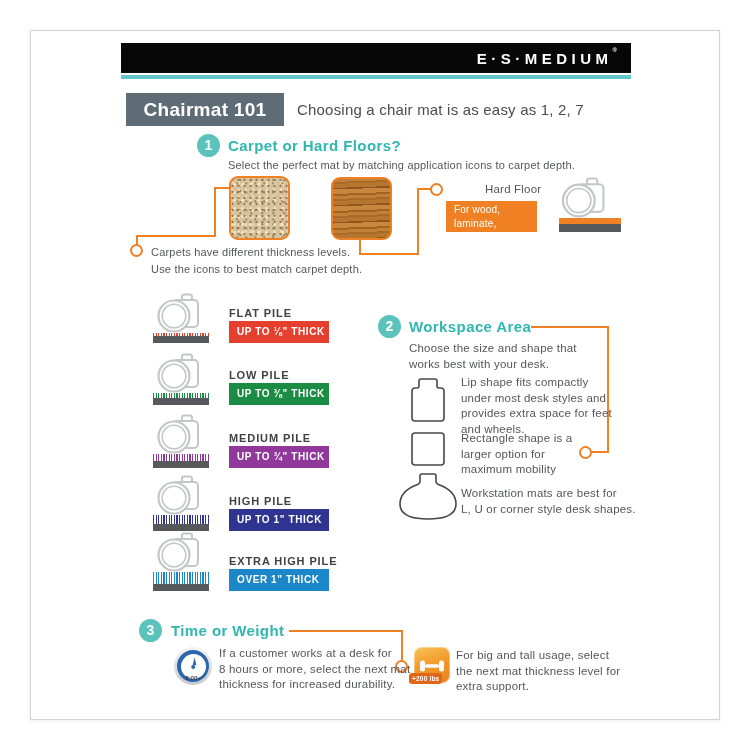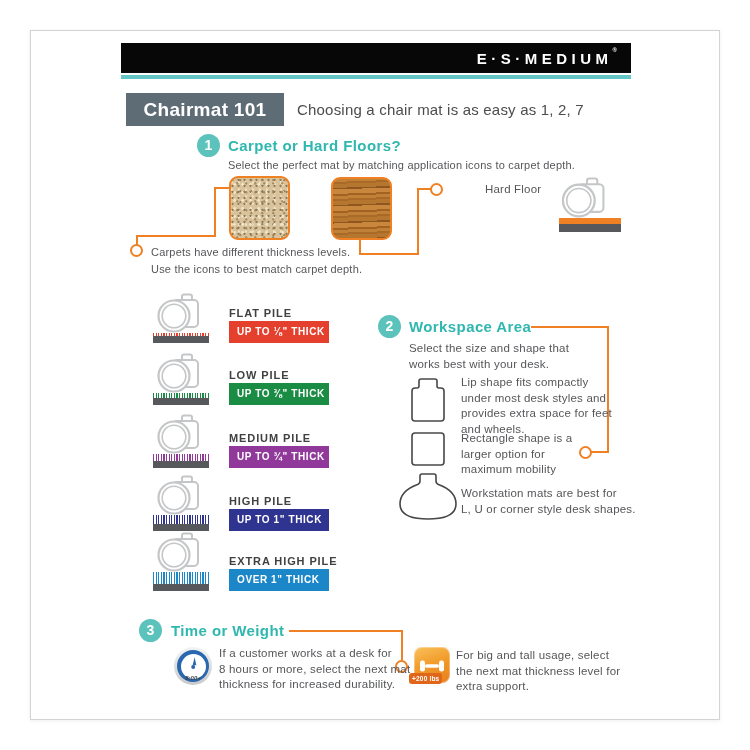--- a/index.html
+++ b/index.html
@@ -111,20 +111,22 @@
     <div class="abs dot" style="left:99px;top:213px;"></div>
     <div class="abs body-txt preline" style="left:120px;top:213px;line-height:16.5px;">Carpets have different thickness levels.
 Use the icons to best match carpet depth.</div>
 
     <div class="abs seg" style="left:328px;top:208px;width:2px;height:16px;"></div>
     <div class="abs seg" style="left:328px;top:222px;width:60px;height:2px;"></div>
     <div class="abs seg" style="left:386px;top:158px;width:2px;height:66px;"></div>
     <div class="abs seg" style="left:386px;top:157px;width:14px;height:2px;"></div>
     <div class="abs dot" style="left:399px;top:152px;"></div>
     <div class="abs hf-label" style="left:418px;top:152px;margin-left:36px;">Hard Floor</div>
+    <div class="abs hf-box preline" style="left:415px;top:170px;">For wood, laminate,
+tile and more.</div>
 
     <svg class="abs" style="left:526px;top:146px;" width="58" height="41">
         <use href="#caster-sym"></use>
       </svg>
     <div class="abs" style="left:528px;top:187px;width:62px;height:6px;background:var(--orange);"></div>
     <div class="abs" style="left:528px;top:193px;width:62px;height:8px;background:#57585b;"></div>
 
     <div class="pile-row" style="top:248px;">
       <div class="pile-stack">
         <svg width="56" height="40">
@@ -180,21 +182,21 @@
       <div class="pile-label">EXTRA HIGH PILE</div>
       <div class="pile-box" style="background: rgb(28, 135, 200);">OVER 1" THICK</div>
     </div>
 
     <div class="abs stepnum" style="left:347px;top:284px;">2</div>
     <div class="abs steptitle" style="left:378px;top:287px;">Workspace Area</div>
     <div class="abs seg" style="left:500px;top:295px;width:78px;height:2px;"></div>
     <div class="abs seg" style="left:576px;top:295px;width:2px;height:127px;"></div>
     <div class="abs seg" style="left:560px;top:420px;width:18px;height:2px;"></div>
     <div class="abs dot" style="left:548px;top:415px;"></div>
-    <div class="abs body-txt preline" style="left:378px;top:309px;font-size:11.5px;line-height:16px;">Select the size and shape that
+    <div class="abs body-txt preline" style="left:378px;top:309px;font-size:11.5px;line-height:16px;">Choose the size and shape that
 works best with your desk.</div>
 
     <svg class="abs shape-svg" style="left:380px;top:347px;" width="34" height="44" viewBox="0 0 34 44">
       <path d="M10 1 H24 Q26 1 26 3 V8 Q26 10 28 10 H30 Q33 10 33 13 V40 Q33 43 30 43 H4 Q1 43 1 40 V13 Q1 10 4 10 H6 Q8 10 8 8 V3 Q8 1 10 1 Z"></path>
     </svg>
     <div class="abs shape-txt preline" style="left:430px;top:344px;">Lip shape fits compactly
 under most desk styles and
 provides extra space for feet
 and wheels.</div>
 

